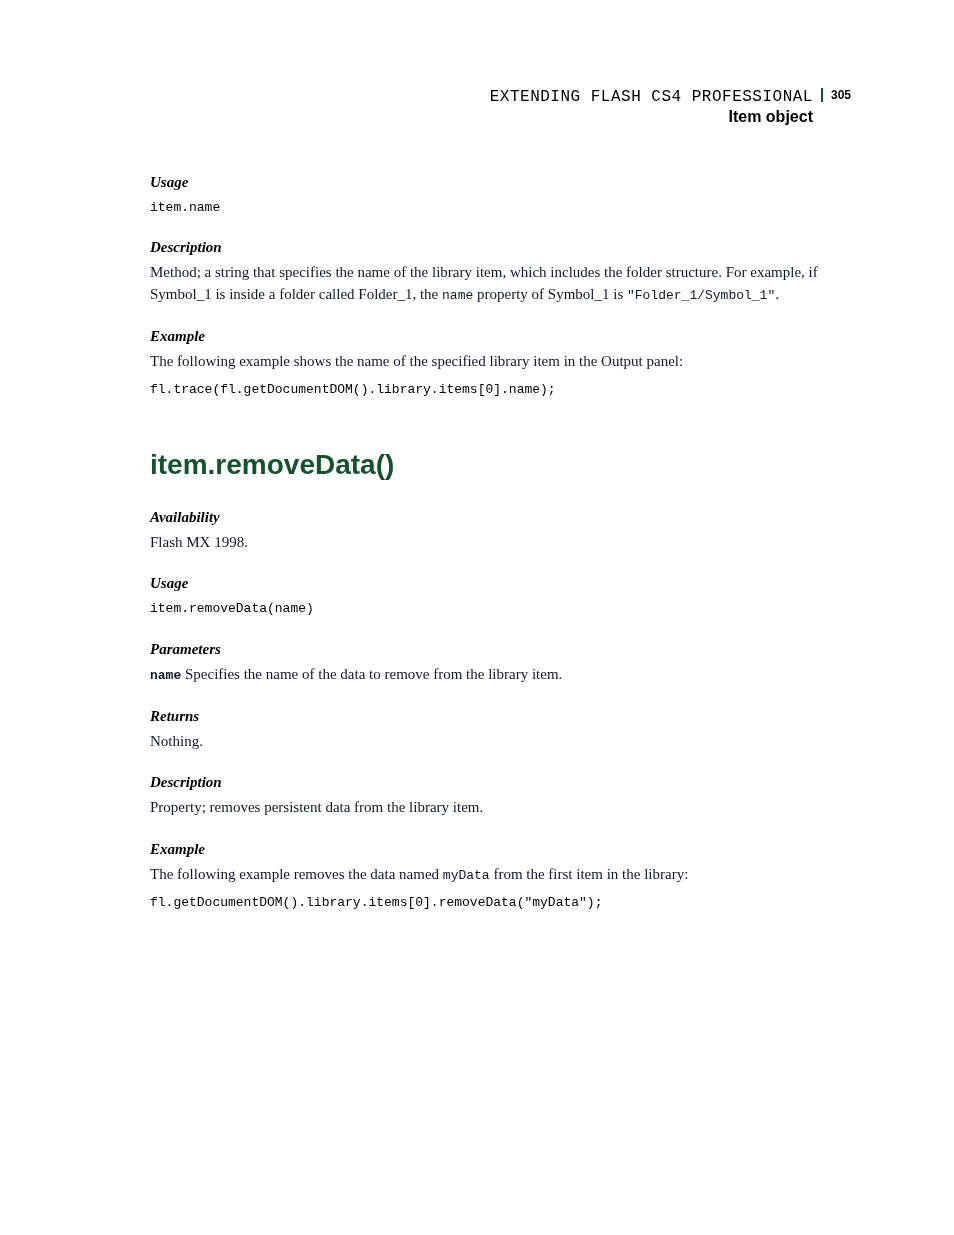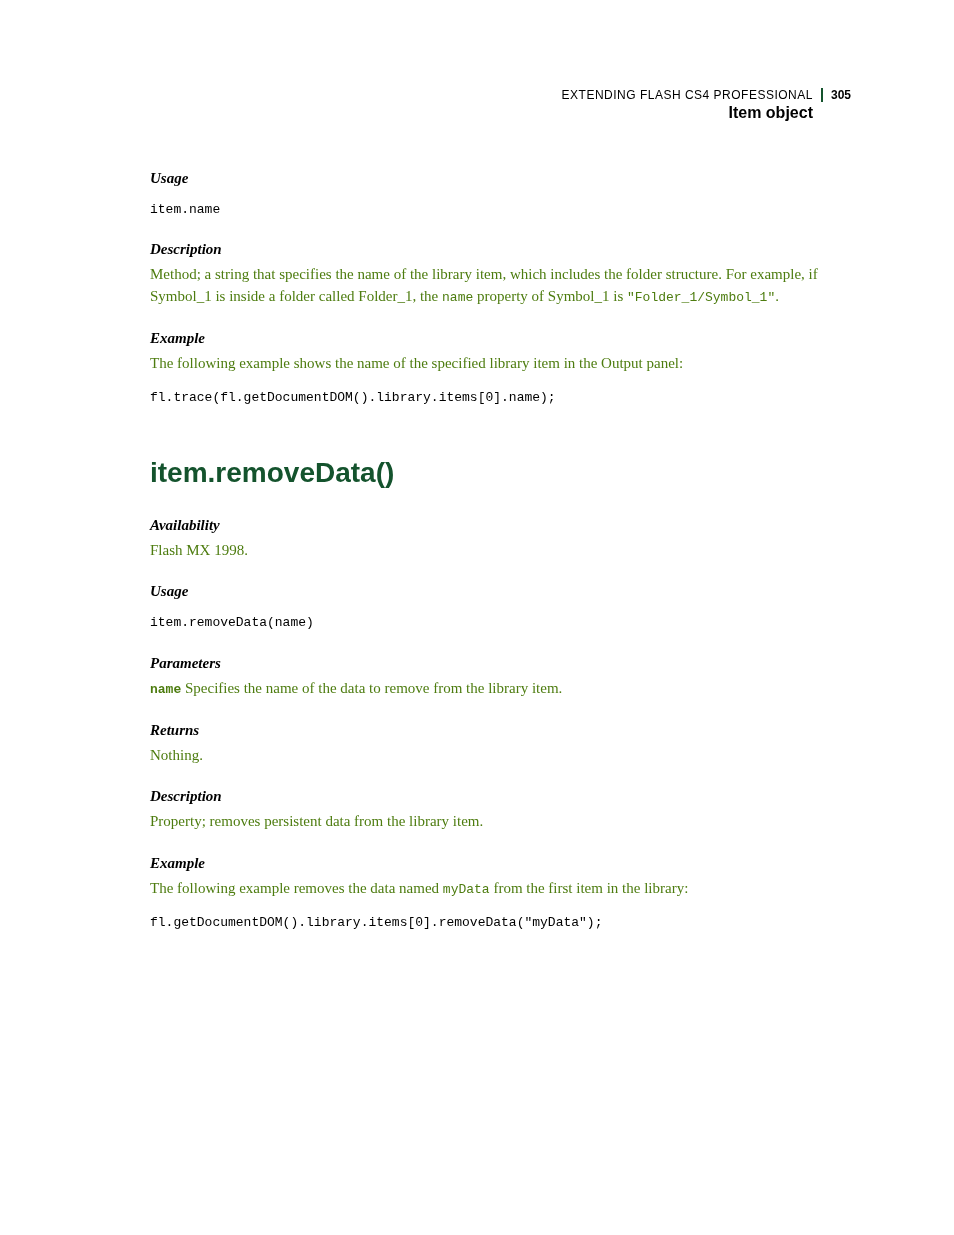--- a/index.html
+++ b/index.html
@@ -22,22 +22,22 @@
       display: flex;
       justify-content: flex-end;
       align-items: flex-start;
       margin-bottom: 48px;
     }
     .header-text {
       text-align: right;
       padding-right: 8px;
     }
     .header-title {
-      font-family: Liberation Sans, sans-serif;
-      font-size: 12px;
+      font-family: Liberation Mono, monospace;
+      font-size: 16px;
       letter-spacing: 0.5px;
       color: #000;
     }
     .header-subtitle {
       font-family: "Myriad Pro", "Helvetica Neue", Arial, sans-serif;
       font-size: 16px;
       font-weight: bold;
       color: #000;
       margin-top: 2px;
     }
@@ -54,30 +54,30 @@
       font-weight: bold;
       font-size: 15px;
       margin-top: 22px;
       margin-bottom: 6px;
       font-style: italic;
     }
     .body-text {
       font-family: "Minion Pro", Georgia, "Times New Roman", serif;
       font-size: 15px;
       line-height: 1.45;
-      color: #4d7c0f;
+      color: #0f172a;
     }
     .code-inline {
       font-family: "Courier New", Courier, monospace;
       font-size: 13px;
     }
     .code-block {
       font-family: "Courier New", Courier, monospace;
       font-size: 13px;
-      margin-top: 14px;
+      margin-top: 8px;
       margin-bottom: 4px;
       line-height: 1.4;
     }
     .method-heading {
       font-family: "Myriad Pro", "Helvetica Neue", Arial, sans-serif;
       font-weight: bold;
       font-size: 28px;
       margin-top: 50px;
       margin-bottom: 28px;
       color: #14532d;

